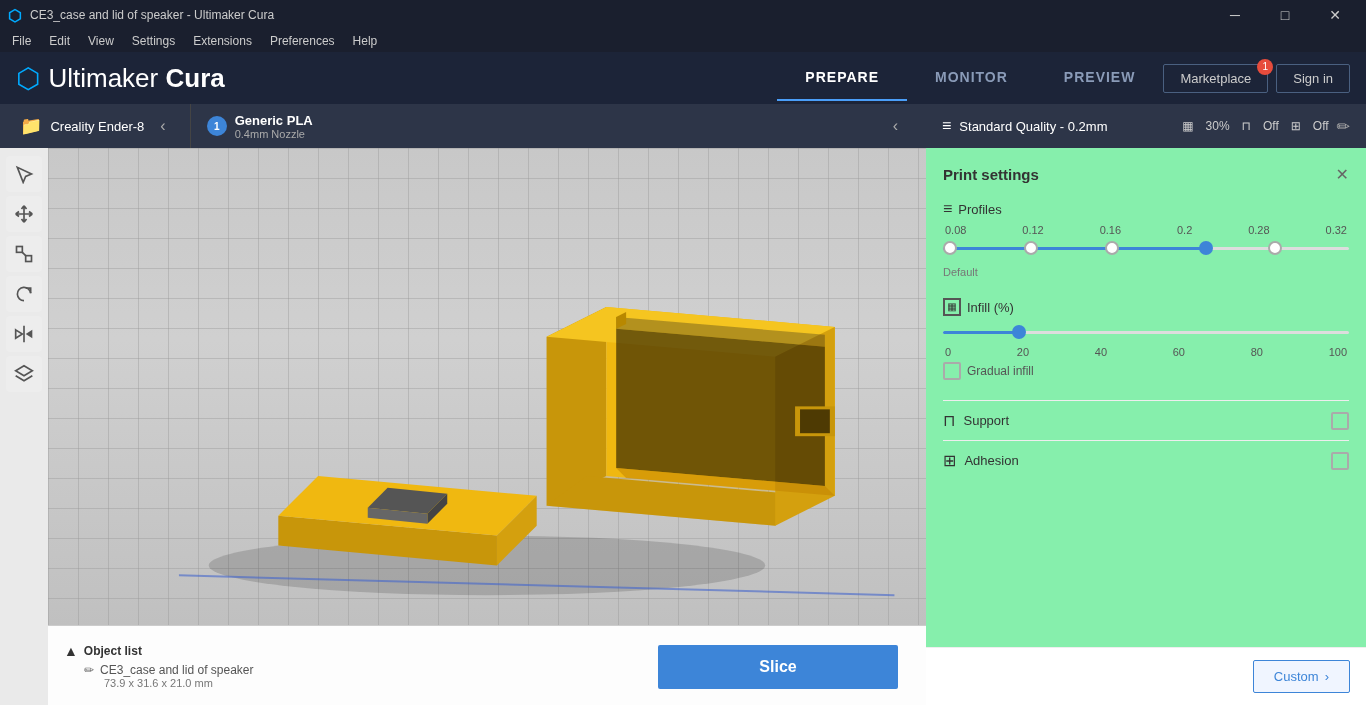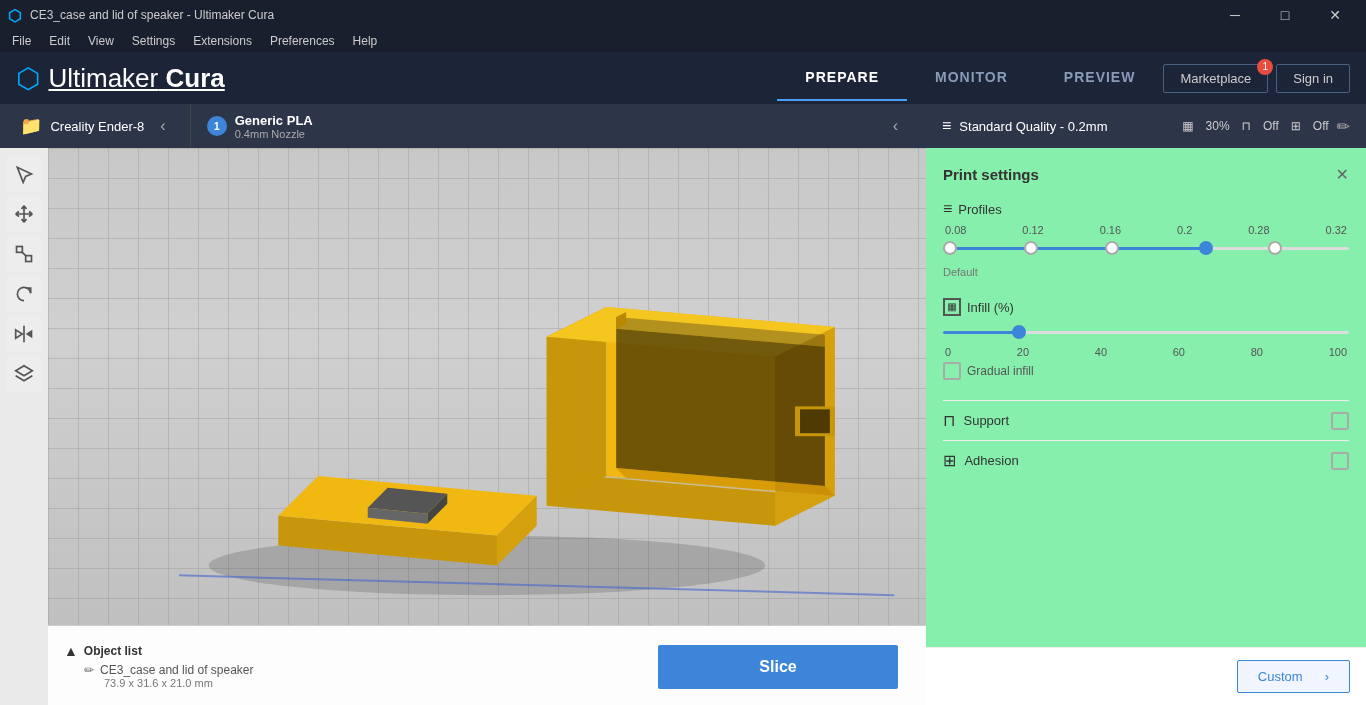--- a/index.html
+++ b/index.html
@@ -49,21 +49,21 @@
       align-items: center;
       padding: 0 16px;
       gap: 0;
     }
     .logo-area {
       display: flex;
       align-items: center;
       gap: 8px;
       flex: 1;
     }
-    .logo-text { color: white; font-size: 26px; font-weight: 300; text-decoration: underline; }
+    .logo-text { color: white; font-size: 26px; font-weight: 300; }
     .logo-text strong { font-weight: 700; }
     .nav-tabs {
       display: flex;
       gap: 0;
     }
     .nav-tab {
       padding: 14px 28px;
       color: #8a9bb8;
       font-size: 14px;
       font-weight: 700;
@@ -346,21 +346,21 @@
       border-top: 1px solid #eee;
     }
     .custom-btn {
       padding: 8px 20px;
       background: #f0f5ff;
       border: 1px solid #3d85d8;
       color: #3d85d8;
       font-size: 13px;
       cursor: pointer;
       border-radius: 2px;
-      display: flex; align-items: center; gap: 22px;
+      display: flex; align-items: center; gap: 6px;
     }
 
     
     .viewport-inner {
       position: absolute;
       inset: 0;
       background: linear-gradient(180deg, #c8c8c8 0%, #d0d0d0 40%, #c0c0c0 100%);
     }
 
     .grid-overlay {

